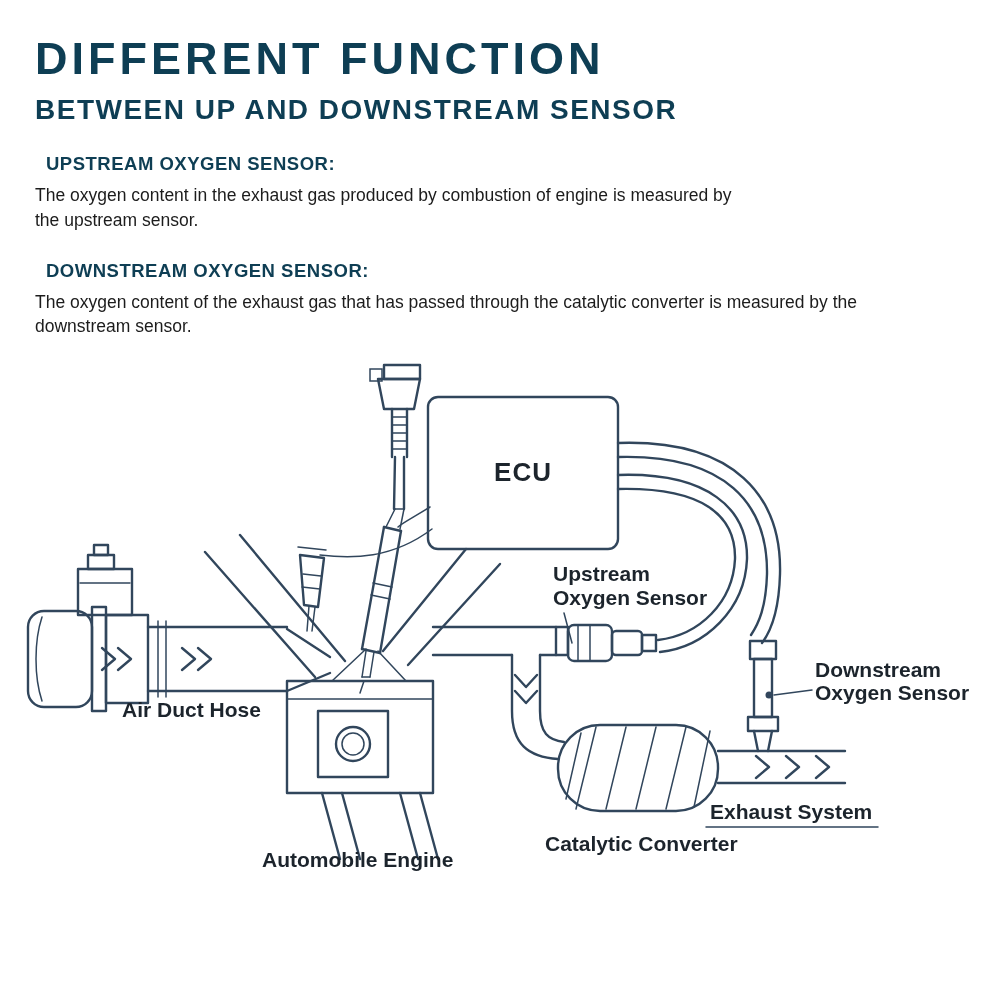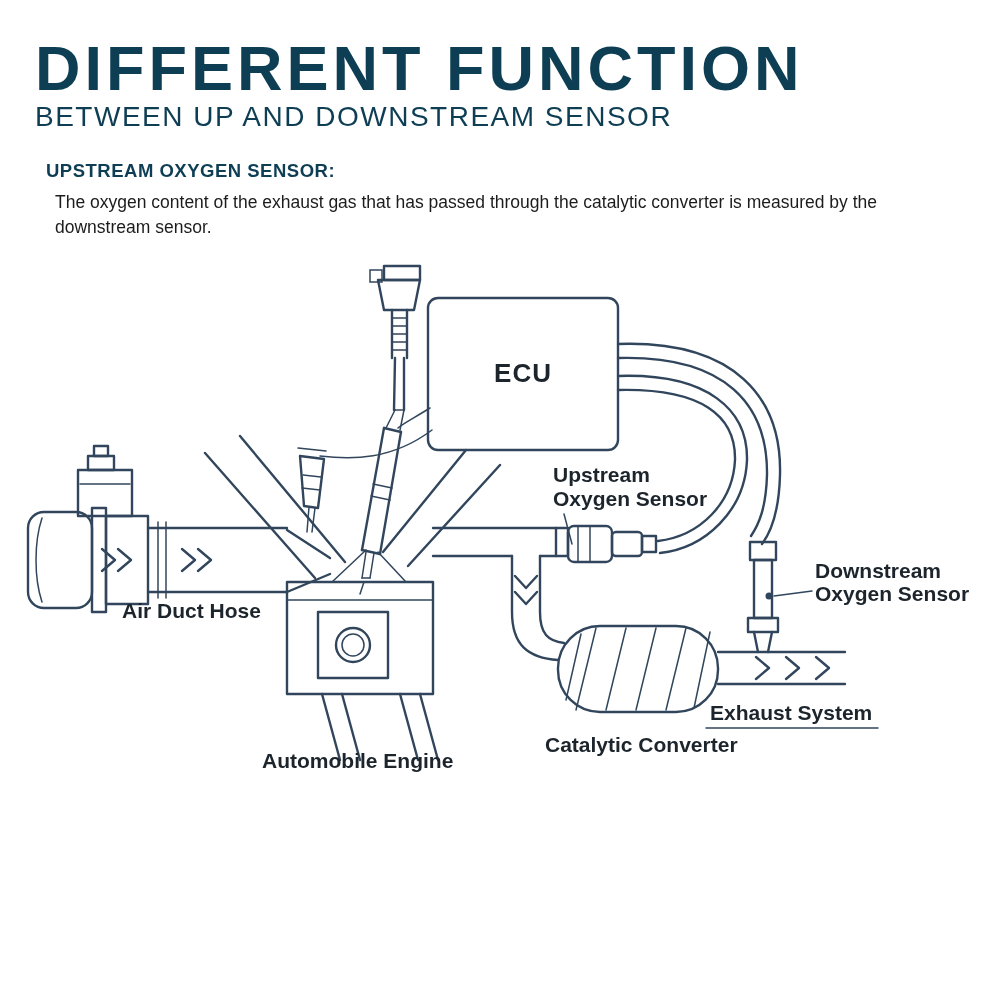--- a/index.html
+++ b/index.html
@@ -6,63 +6,65 @@
   html, body { margin: 0; padding: 0; }
   body {
     width: 1000px; height: 1000px; overflow: hidden;
     background: var(--background, #ffffff);
     font-family: "Liberation Sans", sans-serif;
   }
   .page { width: 1000px; height: 1000px; }
   header, section { padding: 0 30px 0 35px; }
   h1 {
     margin: 36px 0 0 0;
-    font-size: 63px; line-height: 1.02;
+    font-size: 45px; line-height: 1.02;
     font-weight: 800; letter-spacing: 4px;
     color: var(--heading_color, #0e3e54);
   }
   h2 {
-    margin: 1px 0 0 0;
-    font-size: 28px; font-weight: 400; letter-spacing: 1.5px;
+    margin: 12px 0 0 0;
+    font-size: 28px; font-weight: 700; letter-spacing: 1.5px;
     color: var(--heading_color, #0e3e54);
   }
   h3 {
     margin: 27px 0 0 11px;
     font-size: 18.5px; font-weight: 700; letter-spacing: 0.5px;
     color: var(--heading_color, #0e3e54);
   }
   p.body {
     margin: 8px 0 0 0;
     font-size: 17.5px; line-height: 1.42;
     color: var(--body_color, #1c1c1c);
   }
   p.body.p1 { max-width: 700px; }
-  p.body.p2 { max-width: 900px; margin-left: 20px; }
+  p.body.p2 { max-width: 900px; }
   figure.diagram { margin: 20px 0 0 0; padding: 0; font-weight: bold; }
   svg .ln  { stroke: var(--line_color, #31465c); stroke-width: 2.4; fill: none; stroke-linecap: round; stroke-linejoin: round; }
   svg .thin{ stroke: var(--line_color, #31465c); stroke-width: 1.5; fill: none; stroke-linecap: round; }
   svg .dot { fill: var(--line_color, #31465c); stroke: none; }
   svg text { fill: var(--label_color, #1c242c); font-family: "Liberation Sans", sans-serif; font-size: 21px; }
   svg text.ecu { font-size: 26px; letter-spacing: 1px; }
 </style>
 </head>
 <body>
 
 <div class="page">
 
   <header>
     <h1>DIFFERENT FUNCTION</h1>
     <h2>BETWEEN UP AND DOWNSTREAM SENSOR</h2>
   </header>
 
   <section>
     <h3>UPSTREAM OXYGEN SENSOR:</h3>
+    <p class="body p1">The oxygen content in the exhaust gas produced by combustion of engine is measured by the upstream sensor.</p>
   </section>
 
   <section>
+    <h3>DOWNSTREAM OXYGEN SENSOR:</h3>
     <p class="body p2">The oxygen content of the exhaust gas that has passed through the catalytic converter is measured by the downstream sensor.</p>
   </section>
 
   <figure class="diagram">
     <svg width="1000" height="615" viewBox="0 0 1000 615">
 
       <g>
         <rect class="ln" x="28" y="252" width="64" height="96" rx="16"></rect>
         <path class="thin" d="M42,258 C34,282 34,318 42,342"></path>
         <rect class="ln" x="92" y="248" width="14" height="104"></rect>

